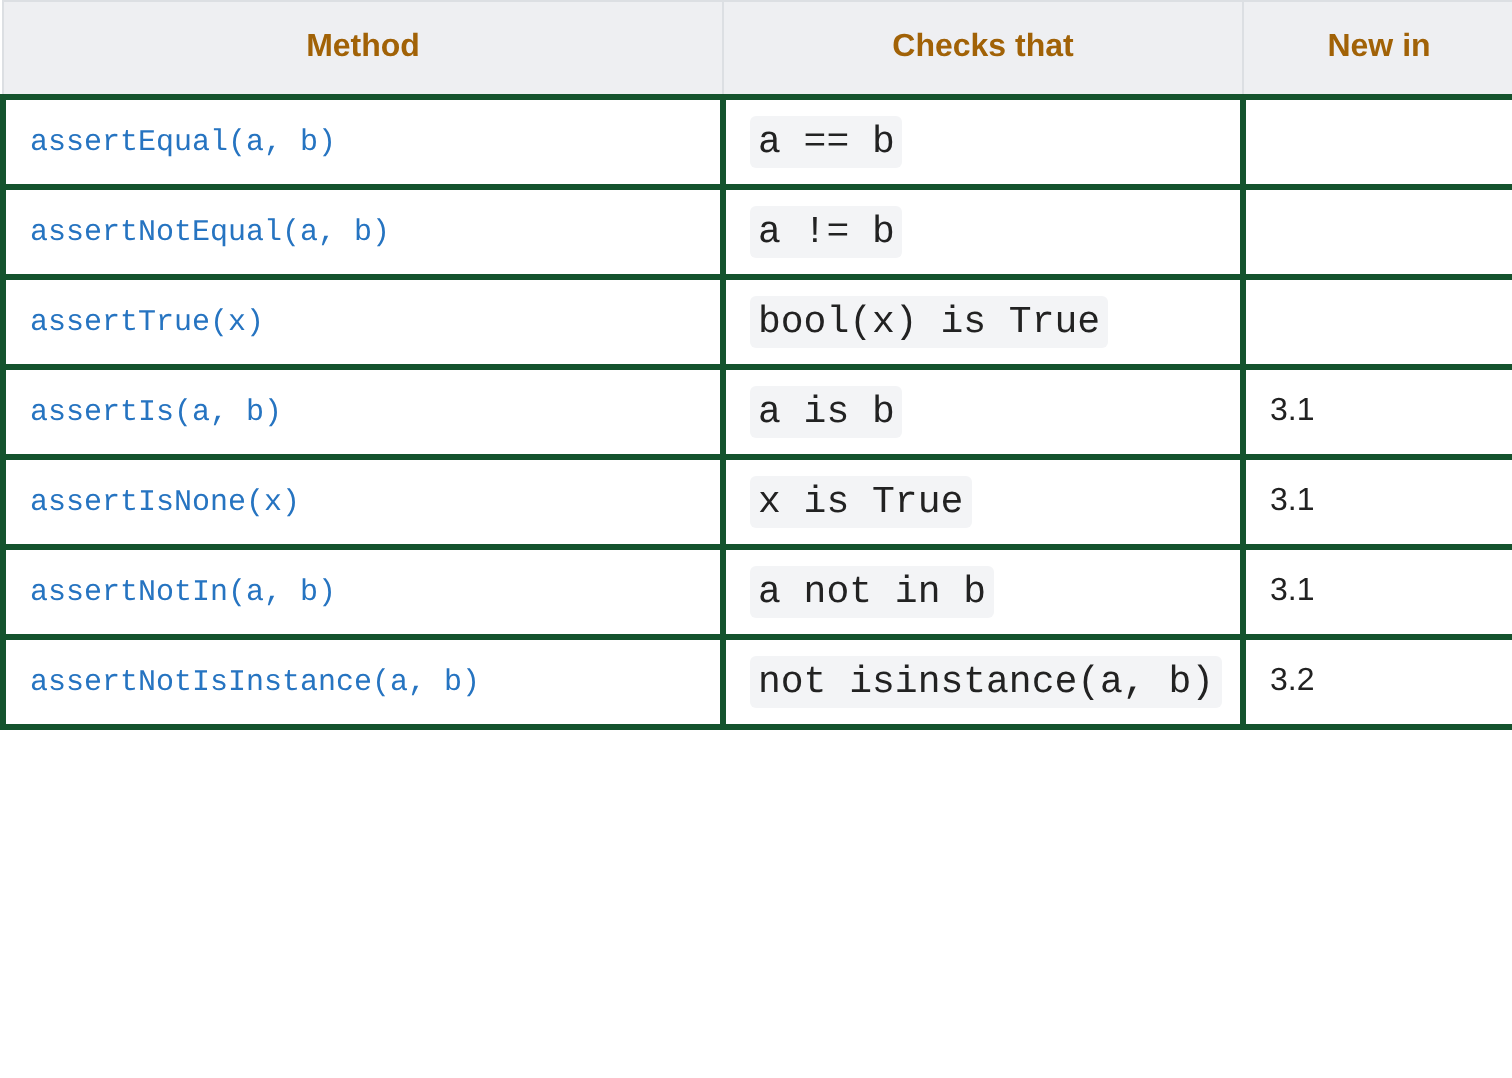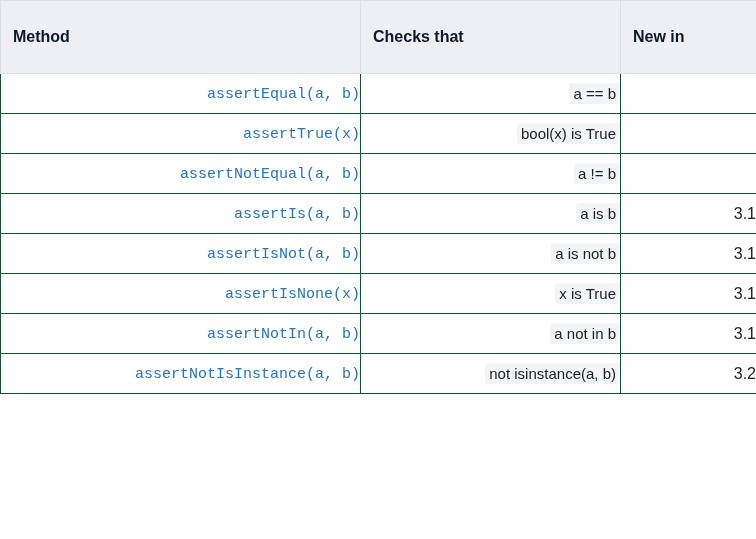--- a/index.html
+++ b/index.html
@@ -10,47 +10,46 @@
     font-size: 16px;
     color: #222;
     background: #fff;
   }
   table {
     border-collapse: collapse;
     width: 756px;
     table-layout: fixed;
   }
   th {
-    text-align: left;
+    text-align: center;
     background: #eeeff2;
     font-weight: 700;
-    padding: 27px 12px;
+    padding: 14px 12px;
     border: 1px solid #dcdfe3;
-    color: #0f172a;
+    color: #a16207;
     font-size: 16px;
   }
   td {
-    padding: 10px 0;
-    border: 1px solid #14532d;
+    padding: 10px 12px;
+    border: 3px solid #14532d;
     vertical-align: middle;
     font-size: 16px;
-    text-align: right;
   }
   col.col-method { width: 360px; }
   col.col-check  { width: 260px; }
   col.col-new    { width: 136px; }
   a.api-link {
     color: #2674c1;
     text-decoration: none;
     font-family: SFMono-Regular, Menlo, Consolas, "Liberation Mono", monospace;
     font-size: 15px;
   }
   code {
-    font-family: Liberation Sans, sans-serif;
-    font-size: 15px;
+    font-family: Liberation Mono, monospace;
+    font-size: 19px;
     background: #f3f4f6;
     padding: 2px 4px;
     border-radius: 3px;
     color: #222;
     white-space: nowrap;
   }
 </style>
 </head>
 <body>
 
@@ -67,37 +66,32 @@
       <th>New in</th>
     </tr>
   </thead>
   <tbody id="table-body">
   <tr>
         <td><a class="api-link" href="#">assertEqual(a, b)</a></td>
         <td><code>a == b</code></td>
         <td></td>
       </tr>
       <tr>
+        <td><a class="api-link" href="#">assertNotEqual(a, b)</a></td>
+        <td><code>a != b</code></td>
+        <td></td>
+      </tr>
+      <tr>
         <td><a class="api-link" href="#">assertTrue(x)</a></td>
         <td><code>bool(x) is True</code></td>
         <td></td>
       </tr>
       <tr>
-        <td><a class="api-link" href="#">assertNotEqual(a, b)</a></td>
-        <td><code>a != b</code></td>
-        <td></td>
-      </tr>
-      <tr>
         <td><a class="api-link" href="#">assertIs(a, b)</a></td>
         <td><code>a is b</code></td>
-        <td>3.1</td>
-      </tr>
-      <tr>
-        <td><a class="api-link" href="#">assertIsNot(a, b)</a></td>
-        <td><code>a is not b</code></td>
         <td>3.1</td>
       </tr>
       <tr>
         <td><a class="api-link" href="#">assertIsNone(x)</a></td>
         <td><code>x is True</code></td>
         <td>3.1</td>
       </tr>
       <tr>
         <td><a class="api-link" href="#">assertNotIn(a, b)</a></td>
         <td><code>a not in b</code></td>

